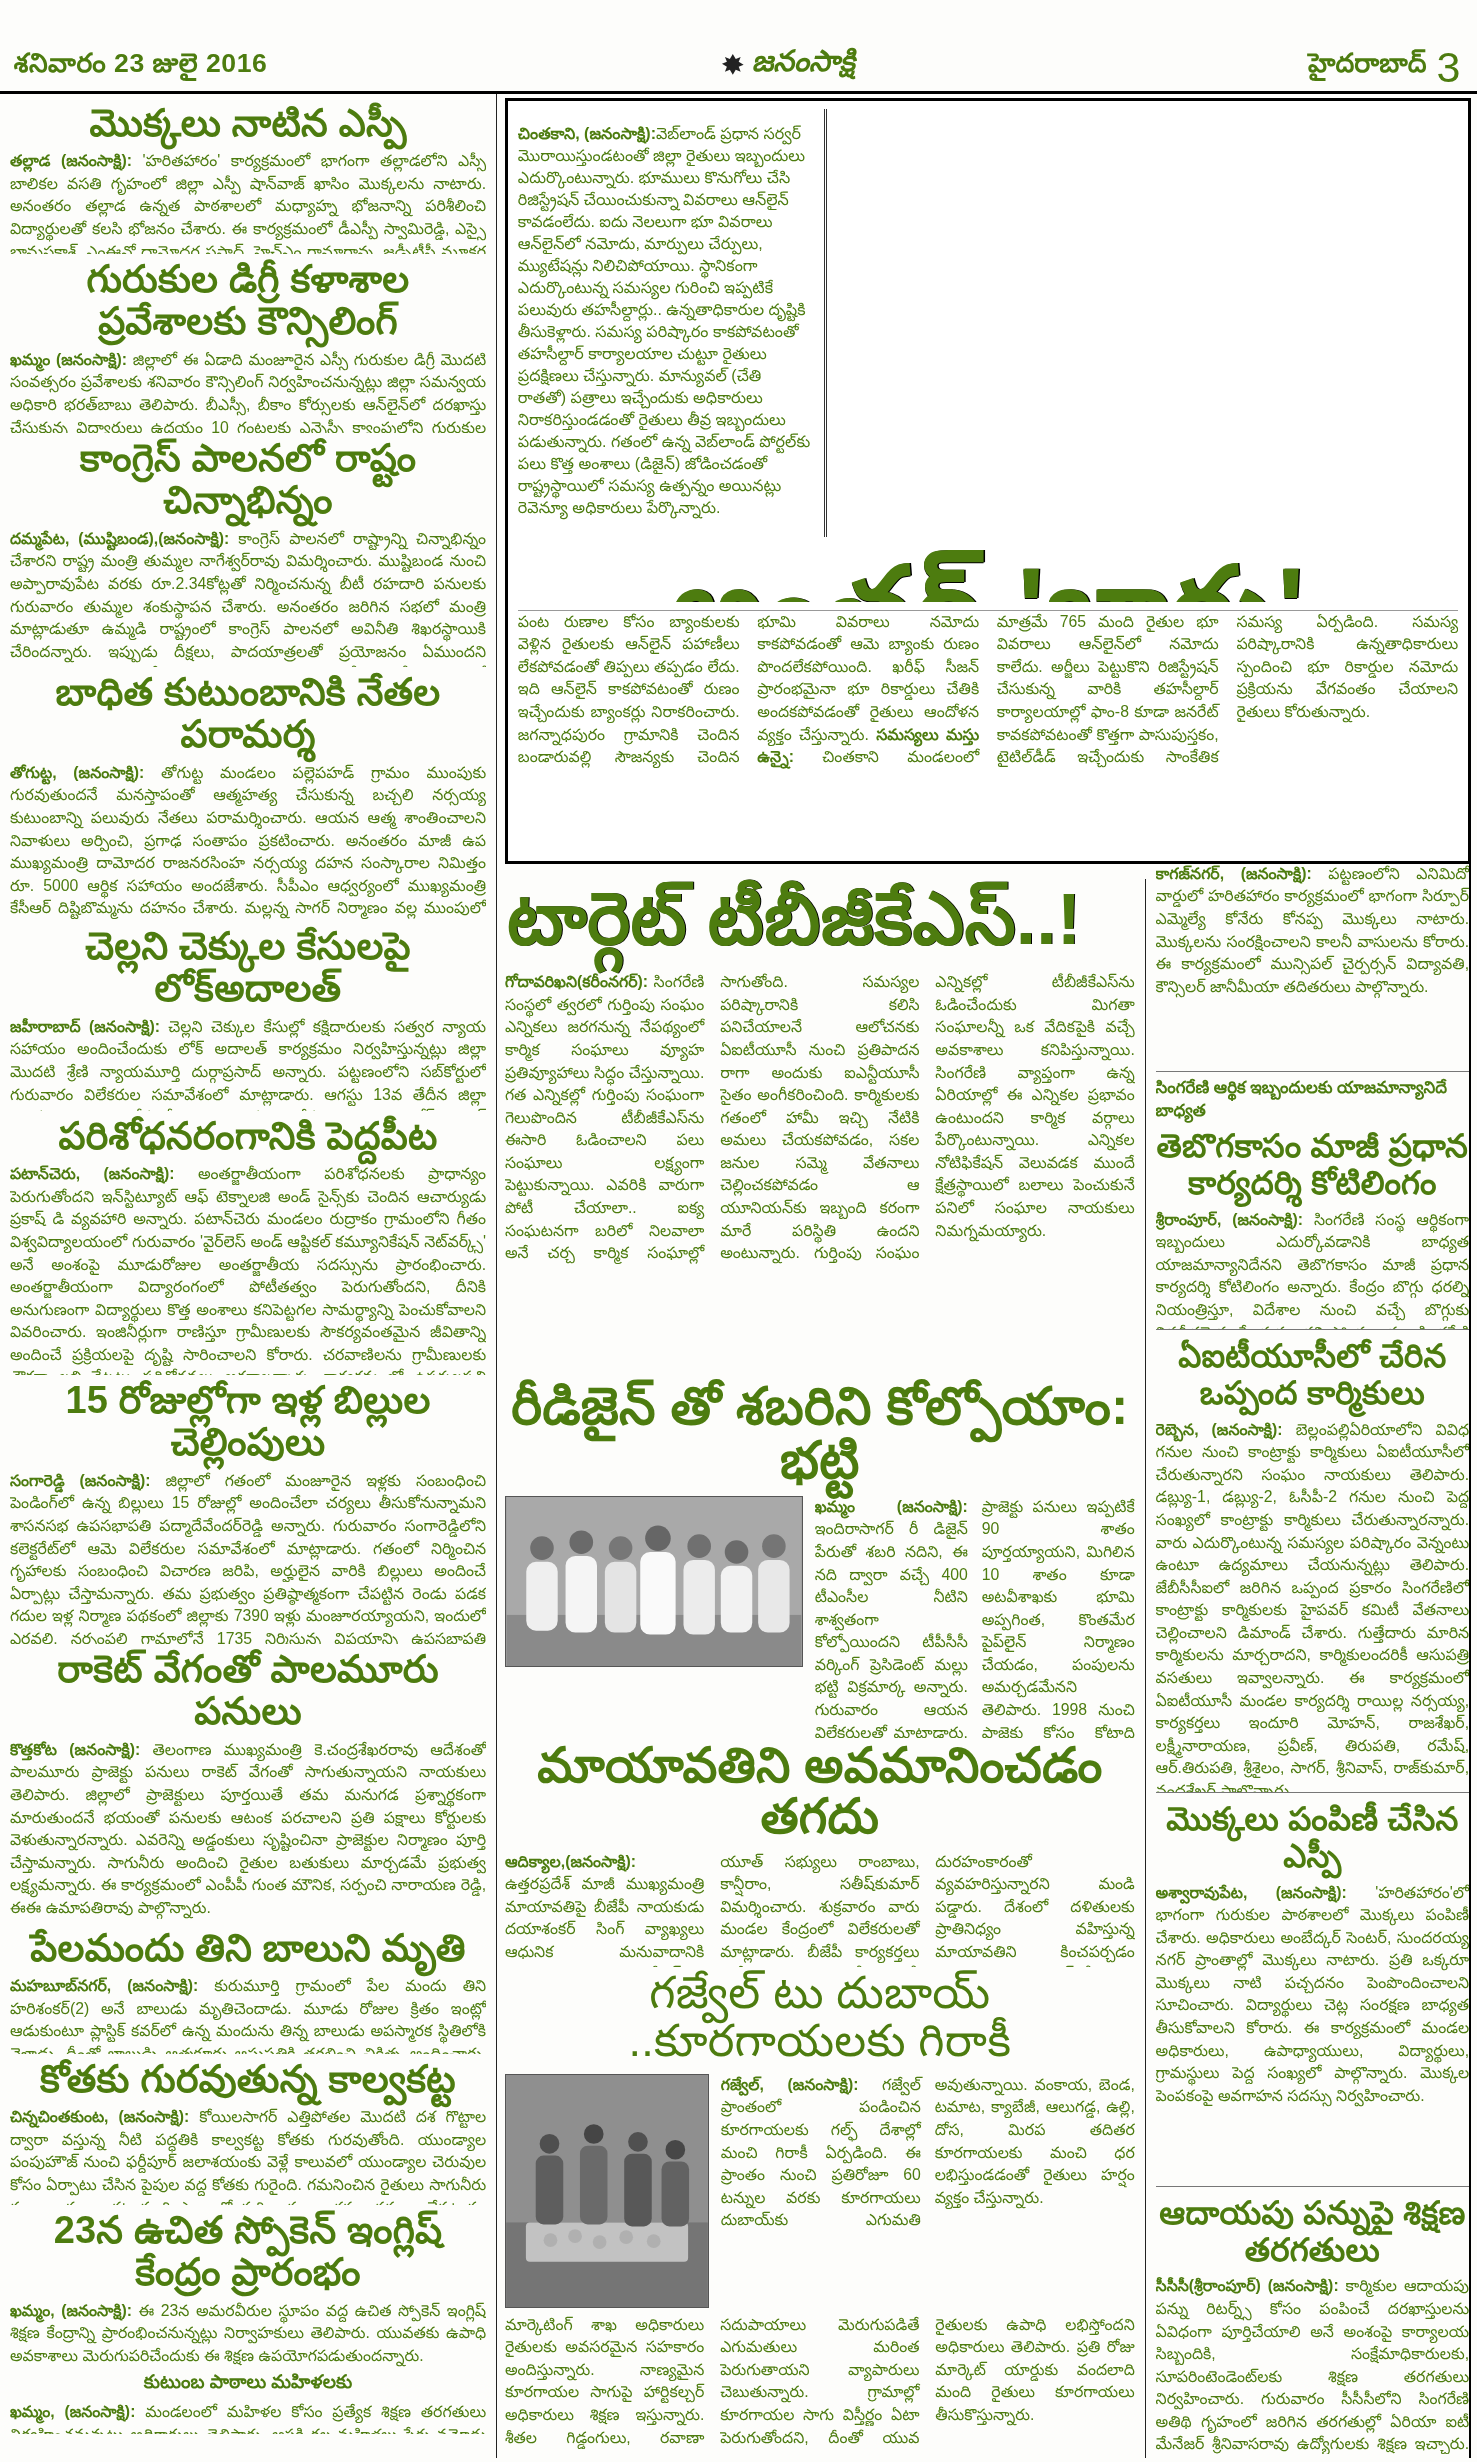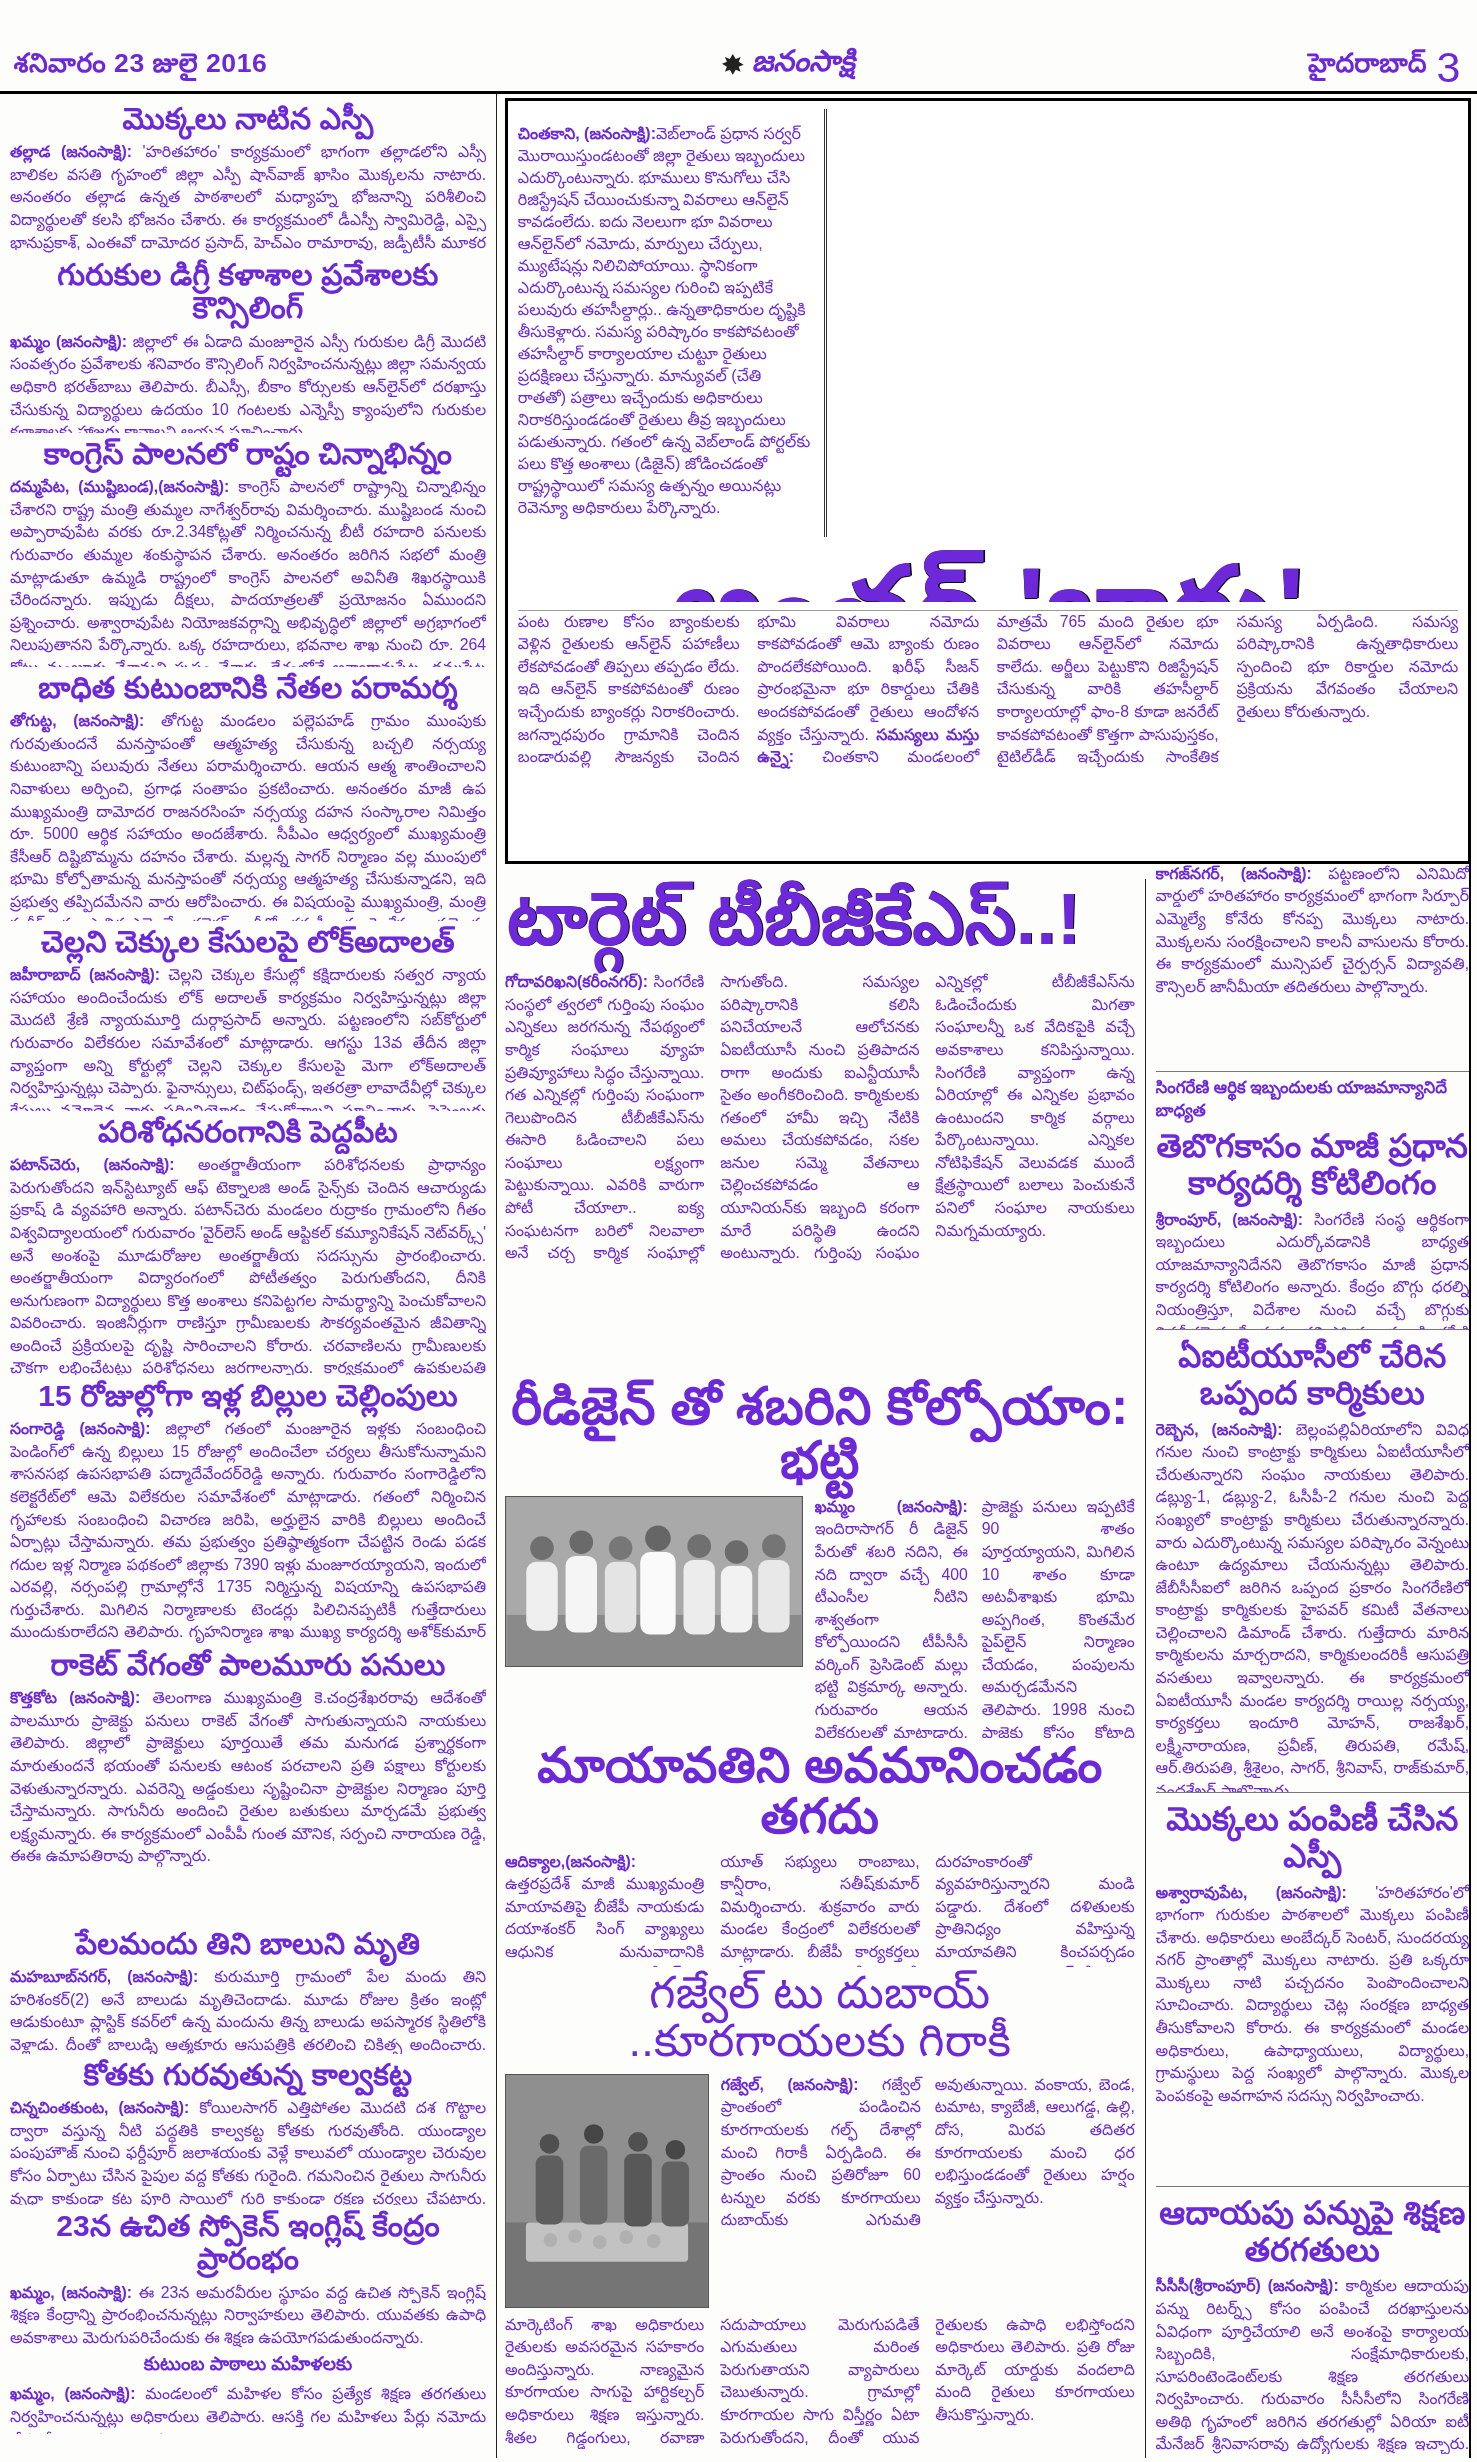--- a/index.html
+++ b/index.html
@@ -1,31 +1,31 @@
 <!DOCTYPE html>
 <html lang="te"><head>
 <meta charset="utf-8">
 <style>
   html,body{margin:0;padding:0;background:#e9e9e9;}
-  .page{position:relative;width:1478px;height:2463px;background:#fdfdfb;color:#6d28d9;
+  .page{position:relative;width:1478px;height:2463px;background:#fdfdfb;color:#4d7c0f;
         font-family:"Liberation Sans","DejaVu Sans",sans-serif;overflow:hidden;margin:0 auto;}
   
   .hdr{display:flex;align-items:flex-end;justify-content:space-between;height:91px;padding:0 17.7px 5.9px 13.8px;box-sizing:border-box;}
   .hdr-date{font-size:26.6px;font-weight:bold;letter-spacing:0.5px;}
   .hdr-logo{display:flex;align-items:center;gap:5.9px;font-size:29.6px;font-weight:900;font-style:italic;}
   .hdr-city{font-size:26.6px;font-weight:bold;display:flex;align-items:flex-end;gap:9.9px;}
   .hdr-city .pgno{font-size:43px;font-weight:normal;line-height:.85;}
   .hdr-rule{border-top:3px solid #000;margin:0 0 0 0;}
   
   .content{display:flex;height:2364px;}
   .left-col{width:497px;box-sizing:border-box;padding:3.9px 9.9px 0 9.9px;border-right:1px solid #222;}
   .right-zone{width:980px;box-sizing:border-box;padding:3.9px 5.9px 0 7.9px;}
   
   .art{overflow:hidden;}
-  .art h2{font-size:30px;line-height:1.12;text-align:center;margin:3.9px 0 5.9px 0;font-weight:900;letter-spacing:0.2px;}
+  .art h2{font-size:38px;line-height:1.12;text-align:center;margin:3.9px 0 5.9px 0;font-weight:900;letter-spacing:0.2px;}
   .art p{margin:0;font-size:15.8px;line-height:1.43;text-align:justify;}
   .dl{font-weight:bold;}
   .subhead{font-weight:bold;text-align:center;font-size:18.7px;margin:3.9px 0;}
   
   .h160{height:156px}.h180{height:179px}.h240{height:234px}.h260{height:254px}.h195{height:190px}
   .h270{height:264px}.h275{height:269px}.h285{height:279px}.h135{height:131px}.h155{height:151px}.hrest{height:229px}
   
   .main-box{border:3px solid #000;box-sizing:border-box;height:766px;padding:7.9px 9.9px;overflow:hidden;position:relative;background:#fff;}
   .mb-top{display:flex;gap:13.8px;height:493px;overflow:hidden;flex-direction:column;}
   .mb-col1{width:296px;flex:0 0 296px;border-right:3px double #333;padding-right:9.9px;}

